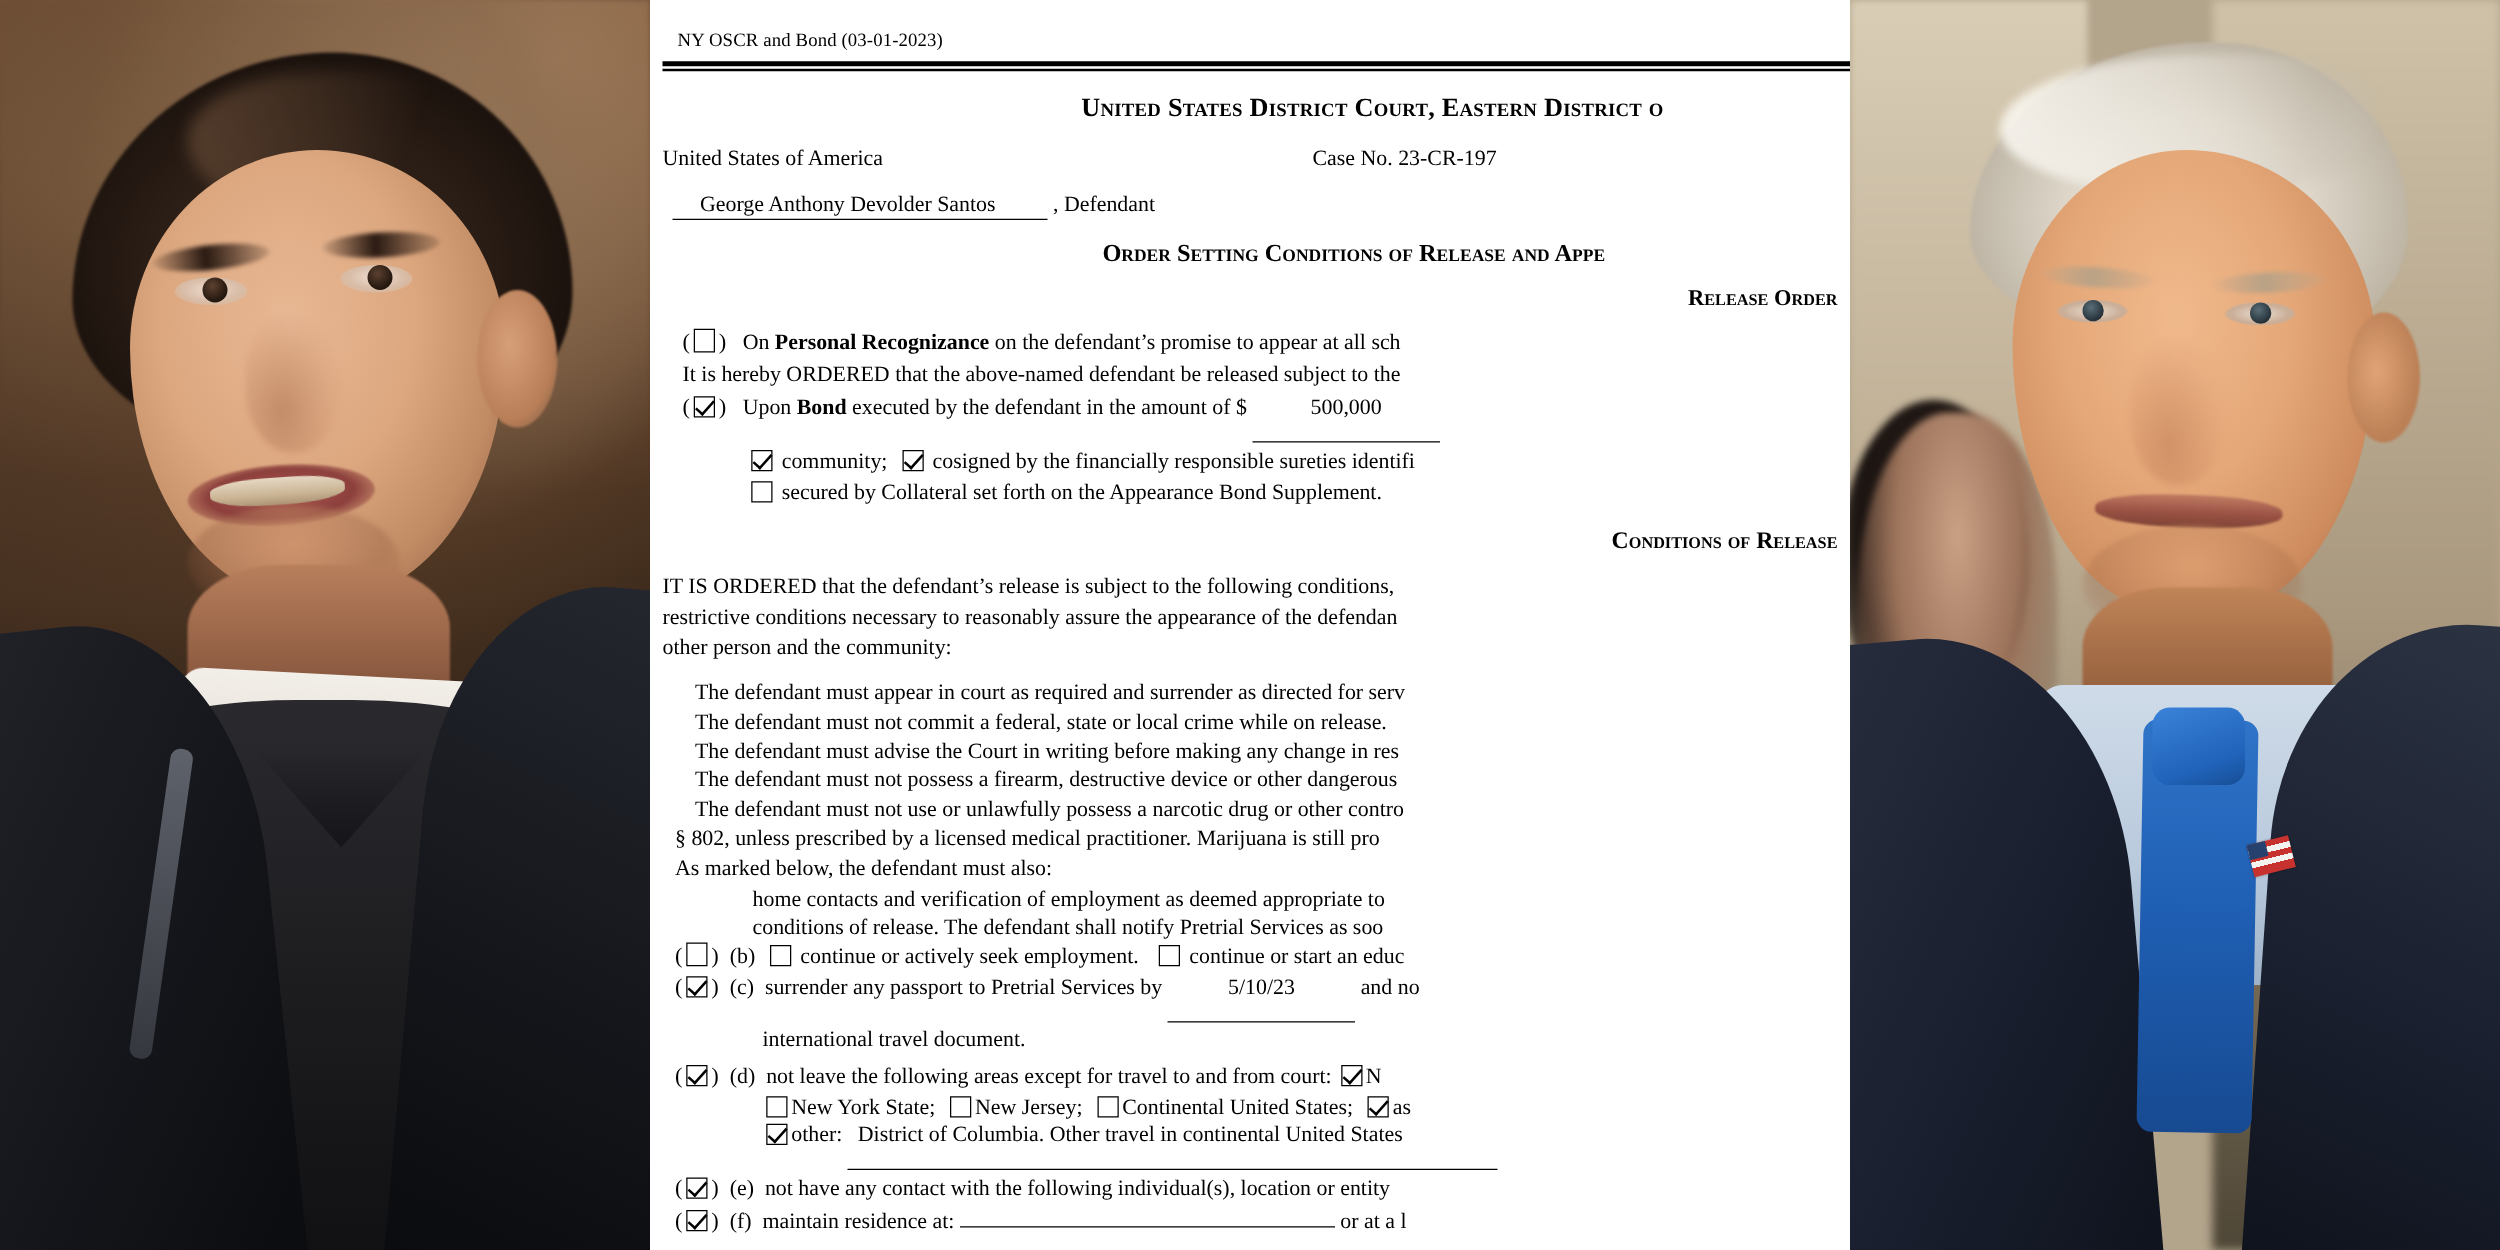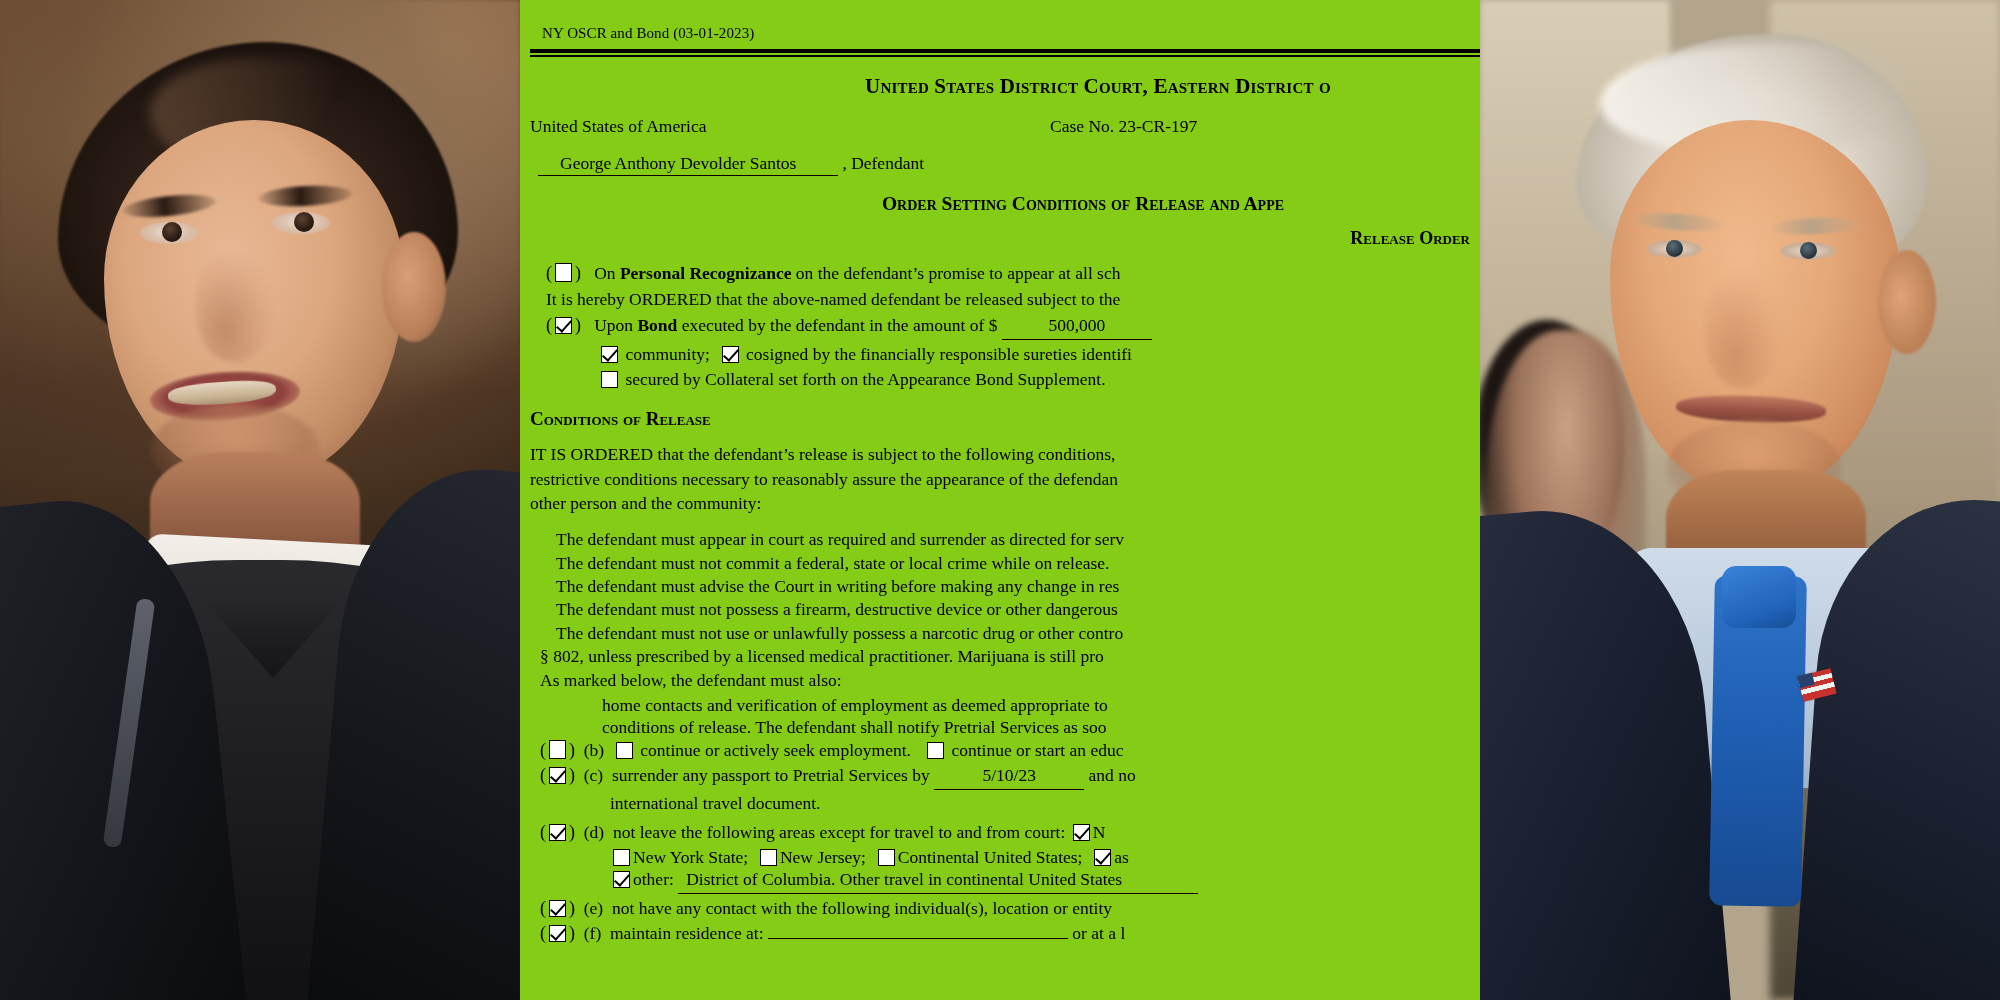--- a/index.html
+++ b/index.html
@@ -304,21 +304,21 @@
   .r-flag::before {
     content: ""; position: absolute; left: 0; top: 0; width: 15px; height: 12px;
     background: #27416f;
   }
 
   
   .doc-panel {
     position: relative;
     flex: 1 1 auto;
     height: 1000px;
-    background: #84cc16;
+    background: #ffffff;
     overflow: hidden;
   }
   .doc-inner {
     position: absolute;
     left: -14px;
     top: 0;
     width: 1010px;
     height: 1000px;
     padding: 14px 0 0 24px;
     color: #000;
@@ -399,29 +399,29 @@
     border-right: 2.2px solid #000;
     border-bottom: 2.2px solid #000;
     transform: rotate(42deg);
   }
   .cb.tall { height: 19px; }
   .paren { font-size: 18px; }
 
   .fill {
     display: inline-block;
     border-bottom: 1.3px solid #000;
-    padding: 0 6px 3px 6px;
+    padding: 0 6px 17px 6px;
     text-align: center;
     min-width: 96px;
   }
   .fill.wide { min-width: 150px; }
   .fill.long { min-width: 230px; text-align: left; padding-left: 8px; }
 
   .cond-title {
-    text-align: left;
+    text-align: right;
     font-weight: bold;
     font-variant: small-caps;
     font-size: 19px;
     margin: 16px 0 12px 0;
     width: 940px;
   }
   .blockpara { margin: 0 0 2px 0; white-space: nowrap; }
   .listline { margin: 0 0 1px 26px; white-space: nowrap; }
   .itemline { margin: 0 0 2px 10px; white-space: nowrap; }
   .sub { margin-left: 72px; white-space: nowrap; }

